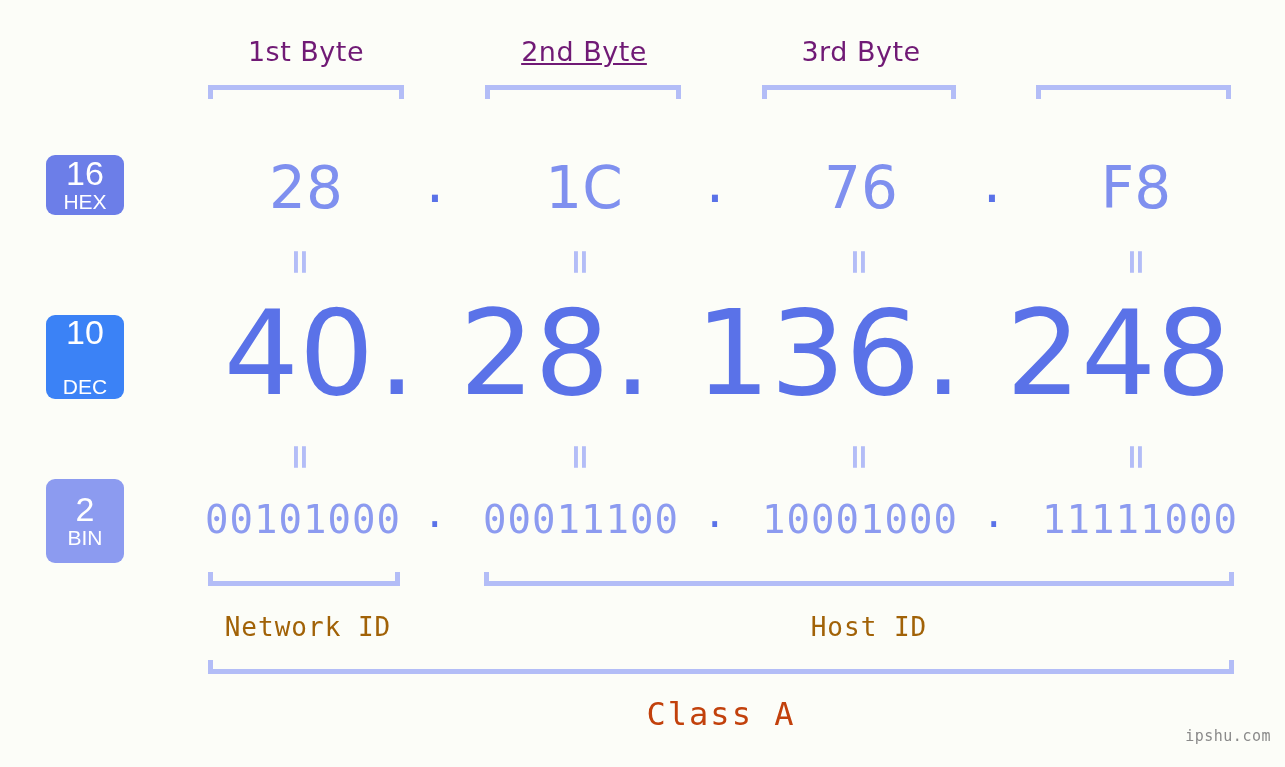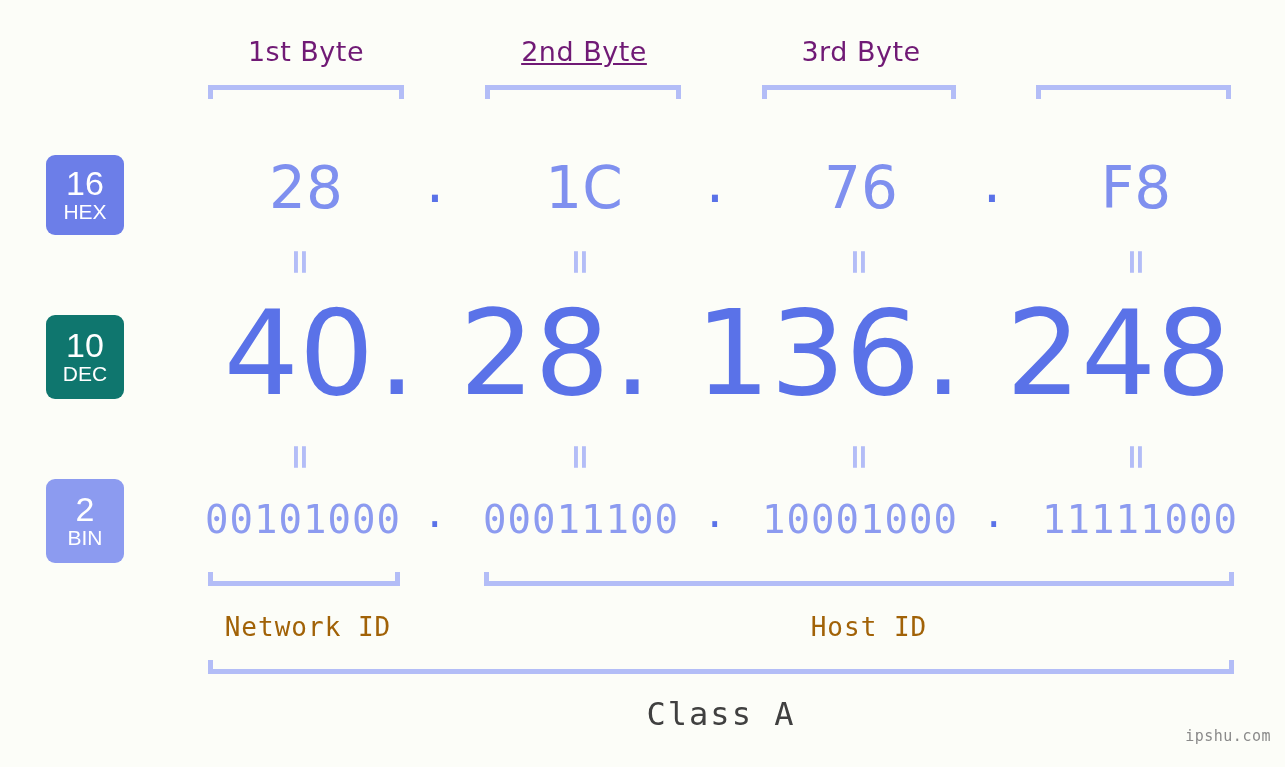--- a/index.html
+++ b/index.html
@@ -73,21 +73,21 @@
     line-height: 34px;
     font-weight: 400;
     font-family: "Liberation Sans", sans-serif;
   }
   .badge .name {
     font-size: 21px;
     line-height: 24px;
     font-weight: 400;
     font-family: "Liberation Sans", sans-serif;
   }
-  #badge-hex { top: 155px; height: 80px; background: #6c7ee8; }
+  #badge-hex { top: 155px; height: 60px; background: #6c7ee8; }
   #badge-dec { top: 315px; height: 84px; background: #7d8ded; }
   #badge-bin { top: 479px; height: 84px; background: #8c9bf0; }
 
   
   .hex-cell {
     position: absolute;
     top: 148px;
     height: 80px;
     line-height: 80px;
     text-align: center;
@@ -180,21 +180,21 @@
     letter-spacing: 1px;
     font-family: "DejaVu Sans Mono", monospace;
     white-space: nowrap;
   }
   #class-label {
     position: absolute;
     top: 692px;
     height: 44px;
     line-height: 44px;
     text-align: center;
-    color: #404040;
+    color: #c2410c;
     font-size: 32px;
     letter-spacing: 2px;
     font-family: "DejaVu Sans Mono", monospace;
     white-space: nowrap;
   }
 
   
   #watermark {
     position: absolute;
     right: 14px;
@@ -216,21 +216,21 @@
 
   <div class="bracket-down" style="left:208px;top:85px;width:196px;"></div>
   <div class="bracket-down" style="left:485px;top:85px;width:196px;"></div>
   <div class="bracket-down" style="left:762px;top:85px;width:194px;"></div>
   <div class="bracket-down" style="left:1036px;top:85px;width:195px;"></div>
 
   <div class="badge" id="badge-hex" style="background: rgb(108, 126, 232);">
     <span class="base">16</span>
     <span class="name">HEX</span>
   </div>
-  <div class="badge" id="badge-dec" style="background: #0f766e;">
+  <div class="badge" id="badge-dec" style="background: #3b82f6; justify-content: space-between;">
     <span class="base">10</span>
     <span class="name">DEC</span>
   </div>
   <div class="badge" id="badge-bin" style="background: rgb(140, 155, 240);">
     <span class="base">2</span>
     <span class="name">BIN</span>
   </div>
 
   <div class="hex-cell" style="left:190px;width:232px;">28</div>
   <div class="hex-dot" style="left:423px;">.</div>

